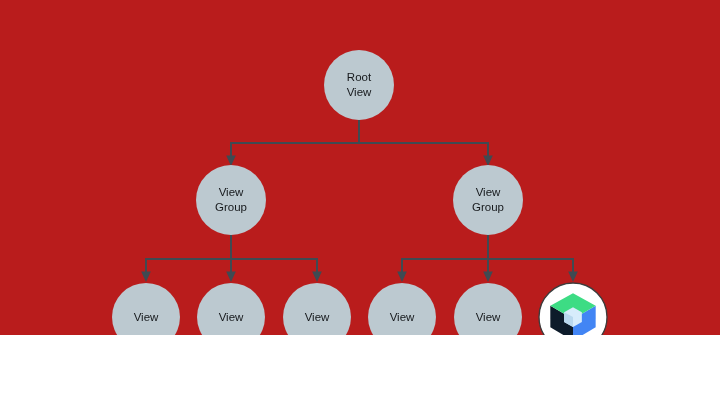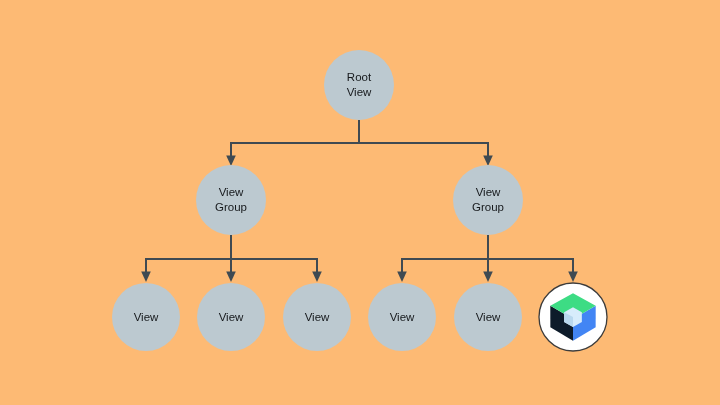--- a/index.html
+++ b/index.html
@@ -7,22 +7,22 @@
     margin: 0;
     padding: 0;
     background: #ffffff;
   }
   body {
     font-family: "Liberation Sans", sans-serif;
   }
   #canvas {
     position: relative;
     width: 720px;
-    height: 405px;
-    background: #fdba74;
+    height: 335px;
+    background: #b91c1c;
     overflow: hidden;
   }
   #diagram-svg {
     position: absolute;
     left: 0;
     top: 0;
     width: 720px;
     height: 405px;
     display: block;
   }

